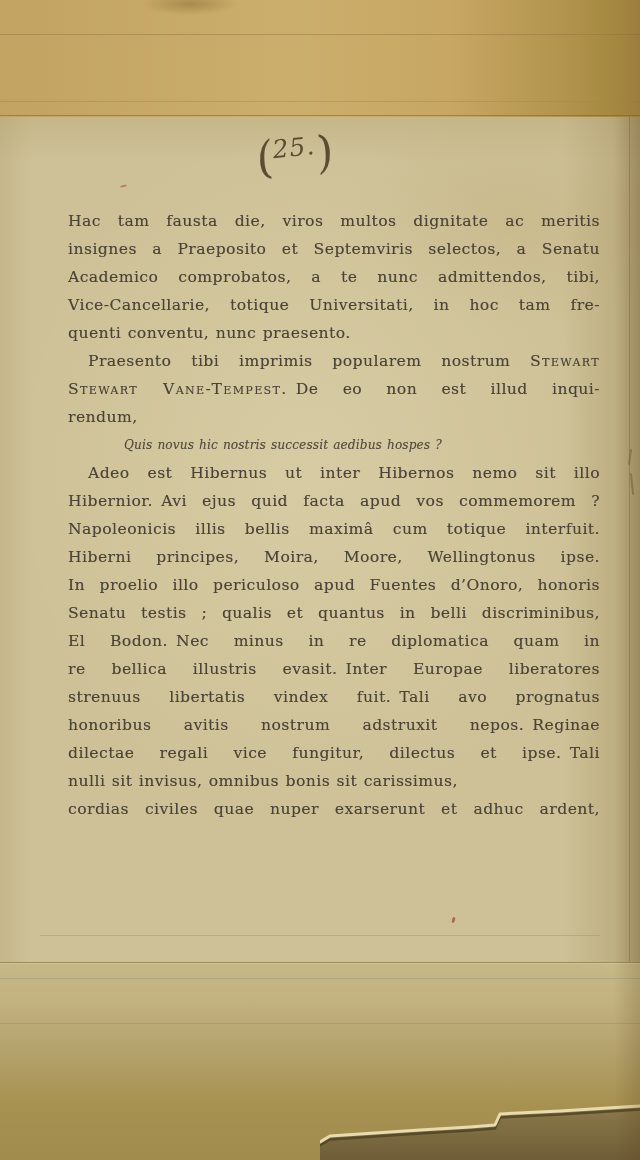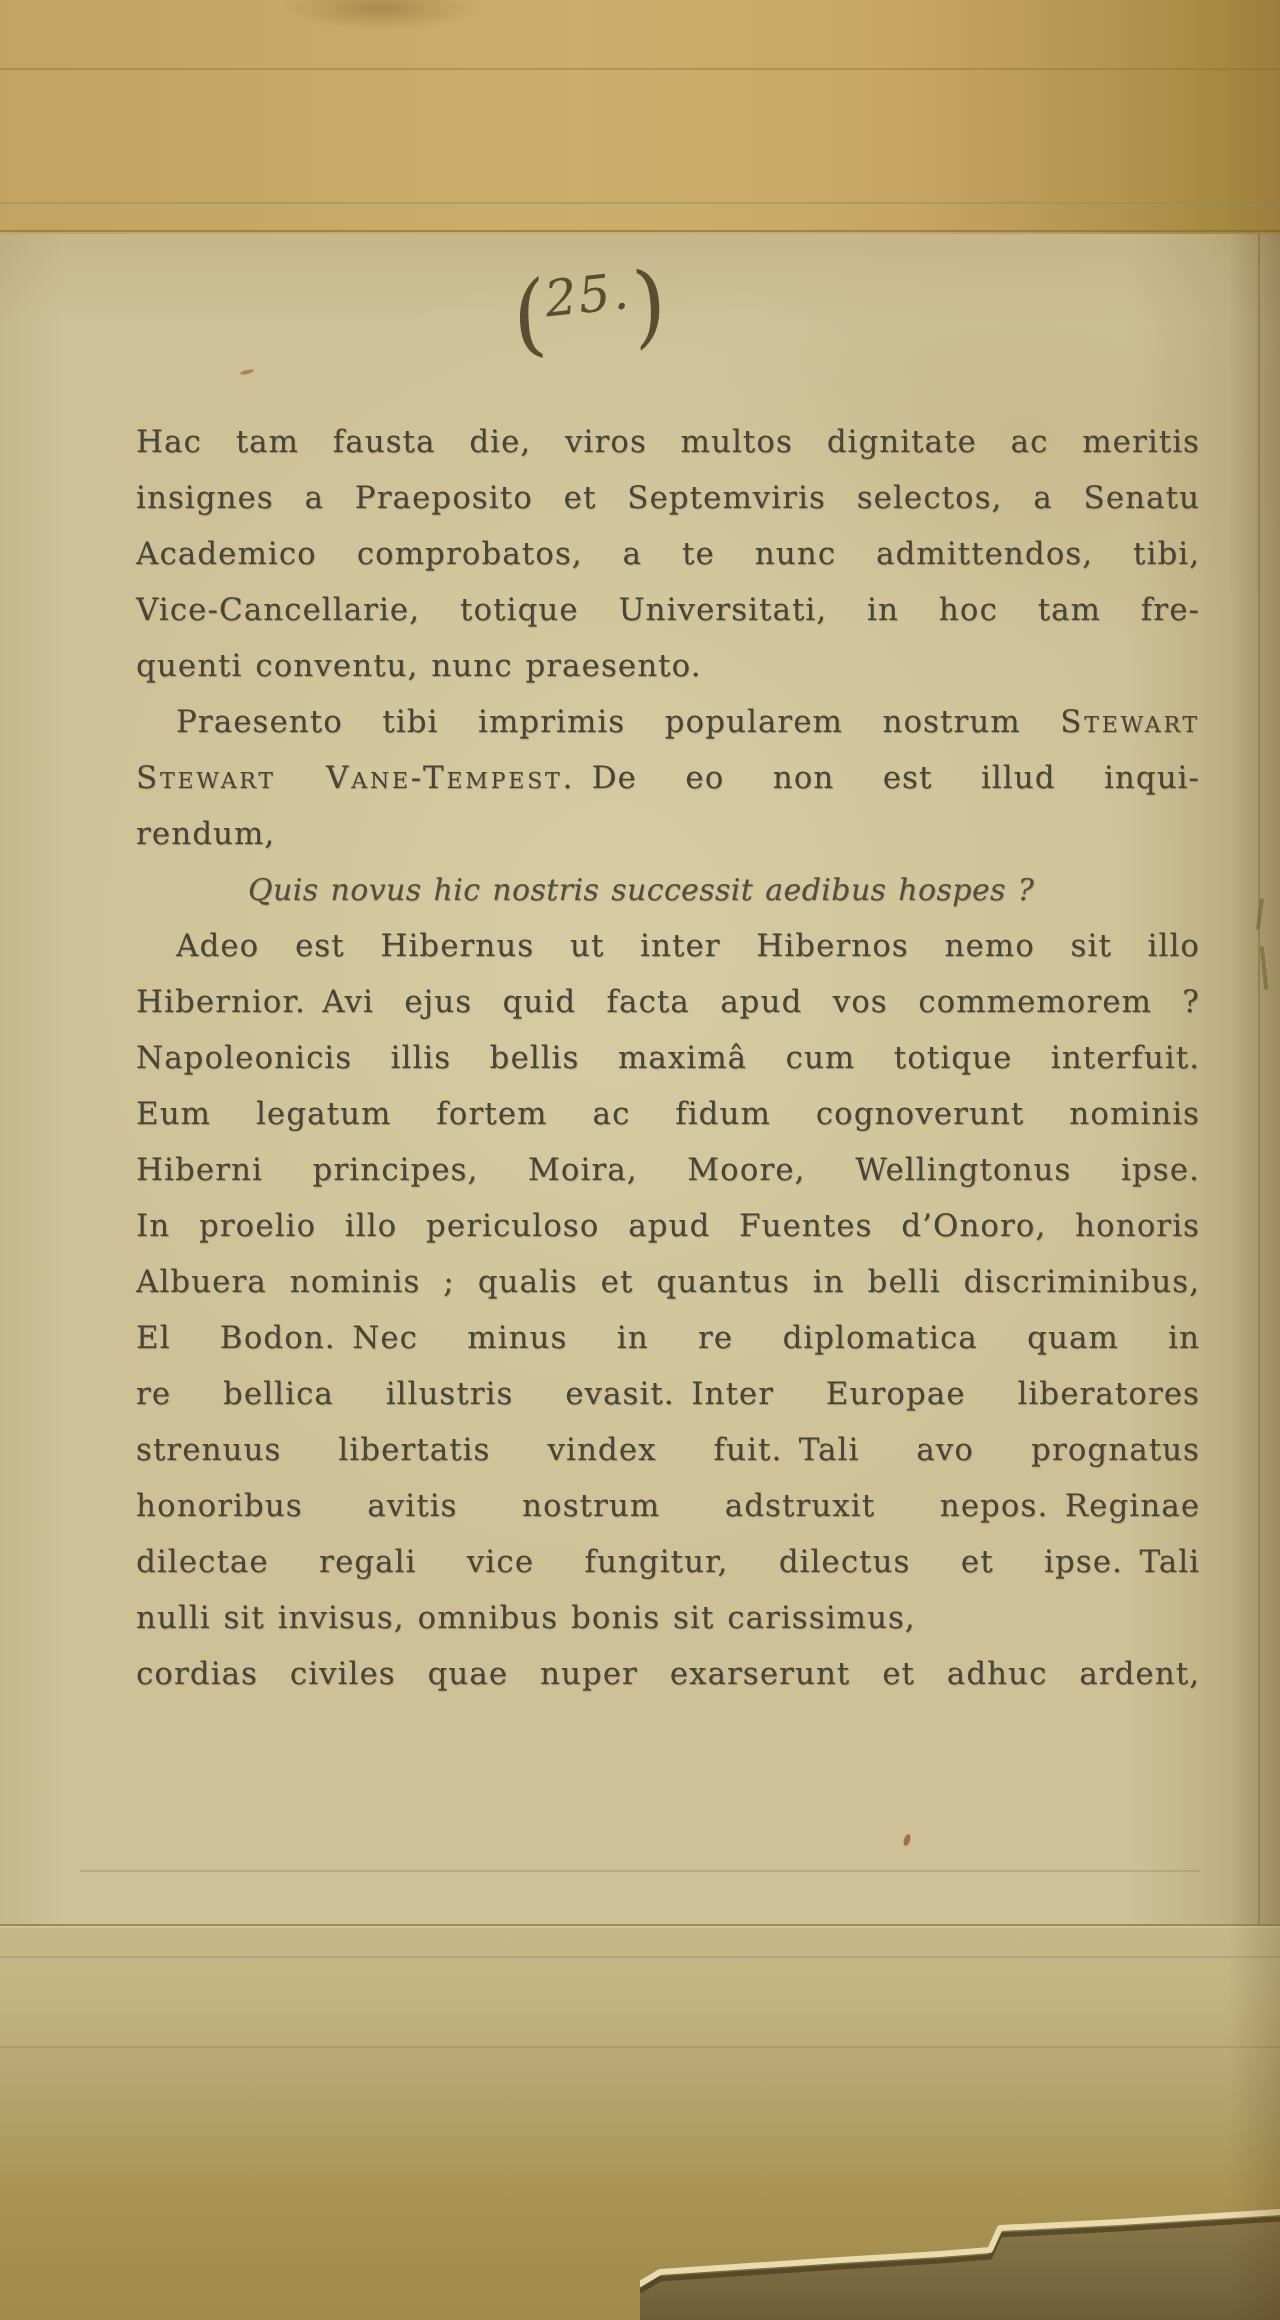--- a/index.html
+++ b/index.html
@@ -43,21 +43,21 @@
     position:absolute;left:36px;top:90px;width:564px;
     font-size:15.5px;line-height:28px;color:#4a4338;
     letter-spacing:.5px;word-spacing:1px;
     text-shadow:.3px .3px .4px rgba(60,50,35,.35);
   }
   .line{text-align:justify;text-align-last:justify;margin-left:32px;}
   .line.last{text-align-last:left;}
   .line.indent{text-indent:20px;}
   .sc{font-variant-caps:small-caps;letter-spacing:1.4px;}
   .quote{
-    font-size:15px;font-style:italic;line-height:28px;
+    font-size:12px;font-style:italic;line-height:28px;
     padding-left:88px;letter-spacing:.2px;color:#544c3f;
     text-align:left;text-align-last:left;
   }
   
   .speck{position:absolute;border-radius:50%;}
   .speck1{left:452px;top:800px;width:3px;height:6px;background:#9c4f2a;opacity:.75;transform:rotate(18deg);}
   .speck2{left:120px;top:68px;width:7px;height:2px;background:#a4542e;opacity:.6;transform:rotate(-14deg);}
   .edge-mark{position:absolute;background:rgba(95,85,50,.45);width:2px;border-radius:1px;}
   
   .tear{position:absolute;right:0;bottom:0;width:320px;height:64px;}
@@ -94,24 +94,23 @@
       <div class="para">
           <div class="line indent"><span>Praesento tibi imprimis popularem nostrum </span><span class="sc">Stewart</span></div>
           <div class="line"><span class="sc">Stewart Vane-Tempest.</span><span> De eo non est illud inqui-</span></div>
           <div class="line last"><span>rendum,</span></div>
         </div>
       <div class="quote">Quis novus hic nostris successit aedibus hospes ?</div>
       <div class="para">
           <div class="line indent"><span>Adeo est Hibernus ut inter Hibernos nemo sit illo</span></div>
           <div class="line"><span>Hibernior. Avi ejus quid facta apud vos commemorem ?</span></div>
           <div class="line"><span>Napoleonicis illis bellis maximâ cum totique interfuit.</span></div>
-          <div class="line"><span>Eum legatum fortem ac fidum cognoverunt nominis</span></div>
           <div class="line"><span>Hiberni principes, Moira, Moore, Wellingtonus ipse.</span></div>
           <div class="line"><span>In proelio illo periculoso apud Fuentes d’Onoro, honoris</span></div>
-          <div class="line"><span>Albuera nominis ; qualis et quantus in belli discriminibus,</span></div>
+          <div class="line"><span>Senatu testis ; qualis et quantus in belli discriminibus,</span></div>
           <div class="line"><span>El Bodon. Nec minus in re diplomatica quam in</span></div>
           <div class="line"><span>re bellica illustris evasit. Inter Europae liberatores</span></div>
           <div class="line"><span>strenuus libertatis vindex fuit. Tali avo prognatus</span></div>
           <div class="line"><span>honoribus avitis nostrum adstruxit nepos. Reginae</span></div>
           <div class="line"><span>dilectae regali vice fungitur, dilectus et ipse. Tali</span></div>
           <div class="line last"><span>nulli sit invisus, omnibus bonis sit carissimus,</span></div>
           <div class="line"><span>cordias civiles quae nuper exarserunt et adhuc ardent,</span></div>
         </div>
     </div>
 

